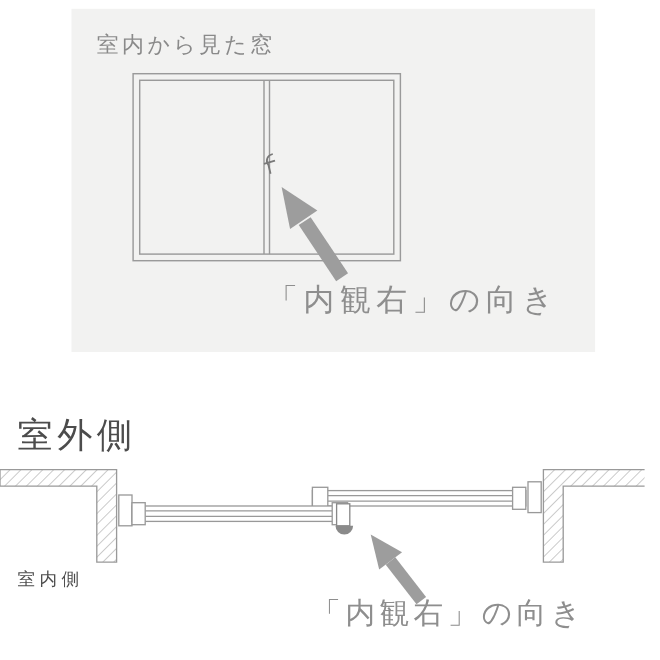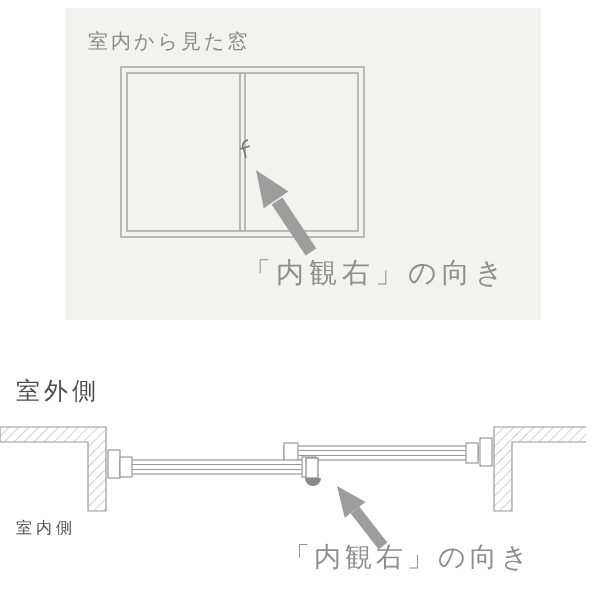--- a/index.html
+++ b/index.html
@@ -11,21 +11,21 @@
   .canvas { position: relative; width: 586px; height: 600px; overflow: hidden; background: #ffffff; }
   .panel {
     position: absolute; left: 65px; top: 8px;
     width: 476px; height: 312px;
     background: #f2f2f1;
   }
   .drawing { position: absolute; left: 0; top: 0; }
   .txt { position: absolute; white-space: nowrap; line-height: 1.1; }
   .panel-title { left: 88px;  top: 30px;  font-size: 20px; letter-spacing: 3px; color: #8a8a8a; }
   .top-label   { left: 243px; top: 258px; font-size: 28px; letter-spacing: 5px; color: #8e8e8e; }
-  .outdoor     { left: 16px;  top: 378px; font-size: 24px; letter-spacing: 4px; color: #4c4c4c; }
+  .outdoor     { left: 16px;  top: 378px; font-size: 32px; letter-spacing: 4px; color: #4c4c4c; }
   .indoor      { left: 16px;  top: 519px; font-size: 16px; letter-spacing: 4px; color: #4c4c4c; }
   .bottom-label{ left: 283px; top: 543px; font-size: 27px; letter-spacing: 4px; color: #8e8e8e; }
 </style>
 </head>
 <body>
 
 <div class="canvas">
 
   <div class="panel"></div>
 

